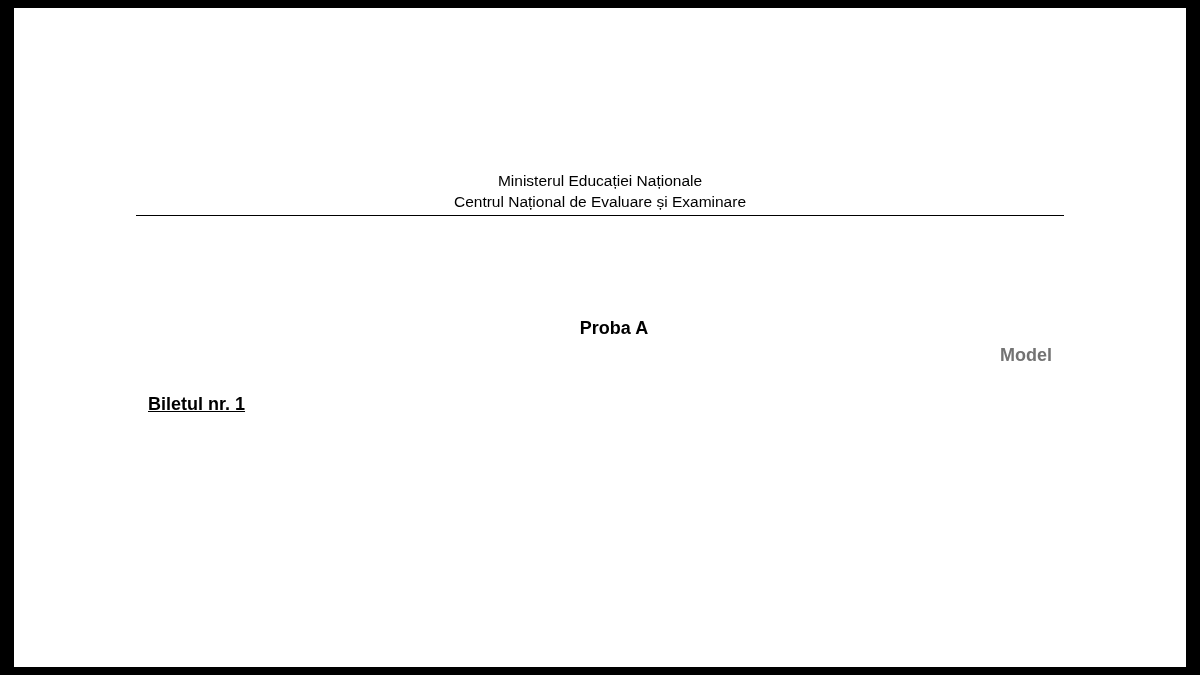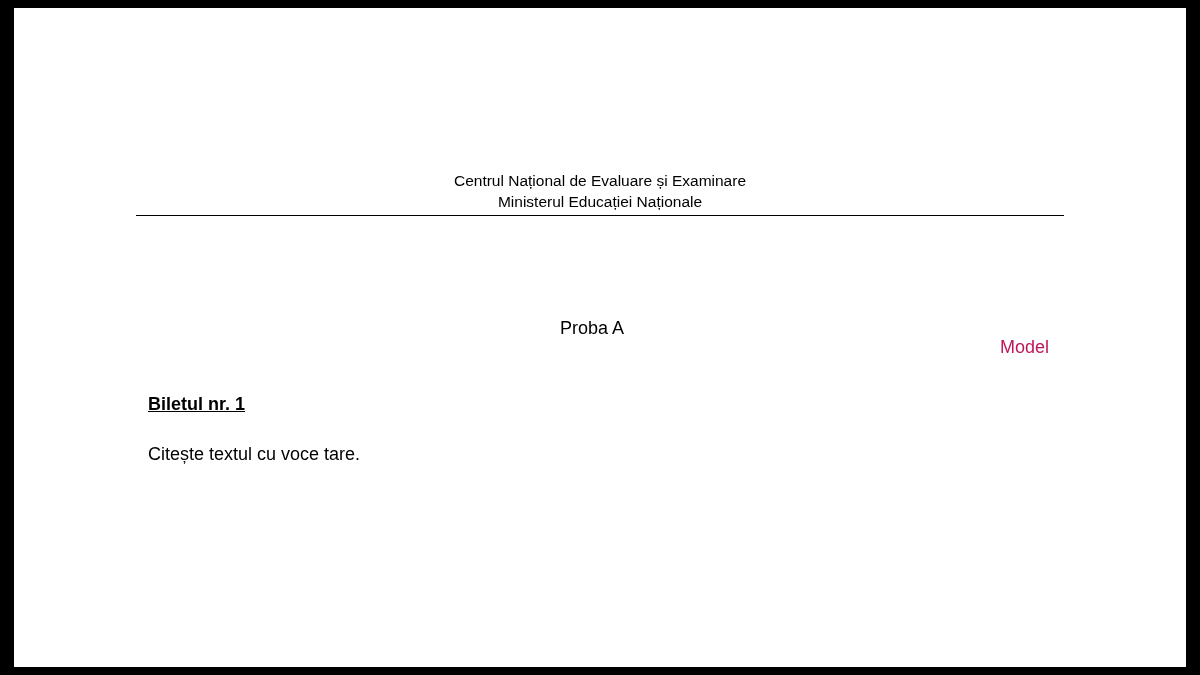--- a/index.html
+++ b/index.html
@@ -46,35 +46,35 @@
     left: 122px;
     top: 258px;
     width: 928px;
     text-align: center;
     font-size: 19px;
     font-weight: bold;
     color: #000000;
   }
   .proba {
     position: absolute;
-    left: 114px;
+    left: 136px;
     top: 310px;
     width: 928px;
     text-align: center;
     font-size: 18px;
-    font-weight: normal;
+    font-weight: bold;
     color: #000000;
   }
   .model {
     position: absolute;
     left: 986px;
-    top: 329px;
+    top: 337px;
     font-size: 18px;
-    font-weight: normal;
-    color: #be185d;
+    font-weight: bold;
+    color: #737373;
   }
   .ticket {
     position: absolute;
     left: 134px;
     top: 386px;
     font-size: 18px;
     font-weight: bold;
     color: #000000;
     text-decoration: underline;
   }
@@ -85,28 +85,27 @@
     font-size: 18px;
     color: #000000;
   }
 </style>
 </head>
 <body>
 
 <div class="page">
 
   <div class="header-block">
+    <div class="header-line">Ministerul Educației Naționale</div>
     <div class="header-line">Centrul Național de Evaluare și Examinare</div>
-    <div class="header-line">Ministerul Educației Naționale</div>
   </div>
 
   <div class="header-rule"></div>
 
 
   <div class="proba">Proba A</div>
 
   <div class="model">Model</div>
 
   <div class="ticket">Biletul nr. 1</div>
 
-  <div class="instruction">Citește textul cu voce tare.</div>
 
 </div>
 
 </body></html>

